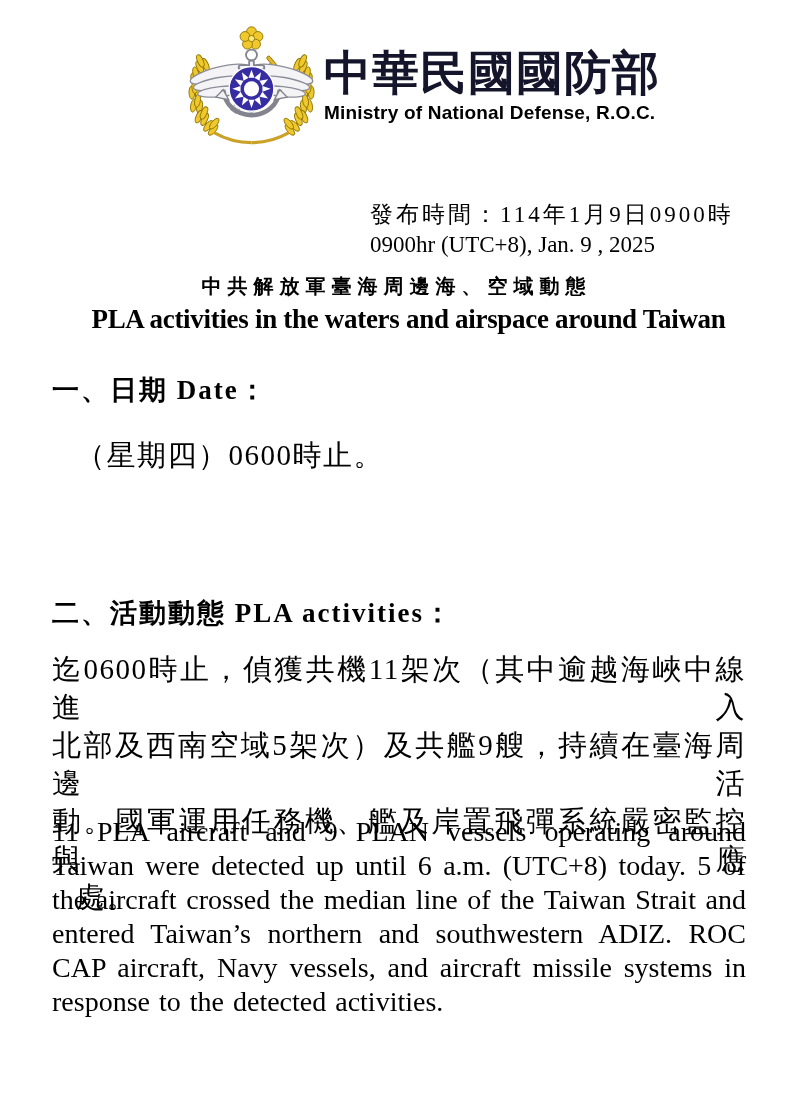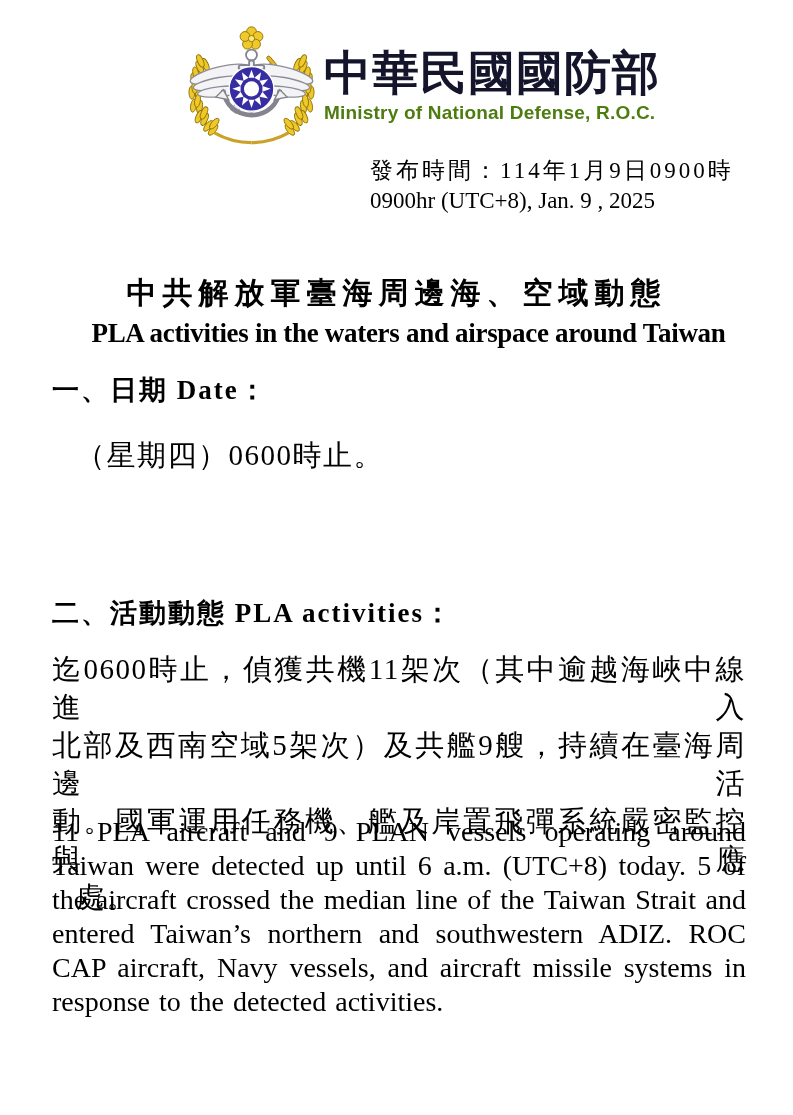--- a/index.html
+++ b/index.html
@@ -5,25 +5,25 @@
   * { margin:0; padding:0; box-sizing:border-box; }
   html,body { background:#ffffff; }
   .page {
     position:relative; width:793px; height:1115px; background:#ffffff;
     color:#000; font-family:"Liberation Serif", serif; overflow:hidden;border-radius:30px;
   }
   .emblem { position:absolute; left:183px; top:23px; width:137px; height:128px; }
   .orgblock { position:absolute; left:324px; top:48px; }
   .org-zh { font-size:47px; font-weight:700; color:#14142a; line-height:1.08; letter-spacing:1px; }
   .org-en { font-family:"Liberation Sans", sans-serif; font-size:19px; font-weight:700;
-            color:#4d7c0f; margin-top:3px; letter-spacing:0.2px; }
+            color:#000000; margin-top:3px; letter-spacing:0.2px; }
   .release { position:absolute; left:370px; top:156px; font-size:23px; line-height:1.3; }
-  .release .zh { letter-spacing:3px; }
+  .release .zh { letter-spacing:3px;margin-top:44px; }
   .titleblock { position:absolute; left:0; top:273px; width:100%; text-align:center; }
-  .title-zh { font-size:30px; font-weight:700; letter-spacing:6px; }
+  .title-zh { font-size:20px; font-weight:700; letter-spacing:6px; }
   .title-en { font-size:27px; font-weight:700; margin-top:4px; letter-spacing:-0.3px;margin-left:24px; }
   .content { position:absolute; left:52px; width:694px; }
   .h { font-weight:700; font-size:27px; letter-spacing:2px; }
   .zhpara .line { font-size:29px; letter-spacing:1.5px; line-height:38px;
                   text-align:justify; text-align-last:justify; }
   .zhpara .line:last-child { text-align-last:left;margin-left:24px; }
   .enpara .line { font-size:28px; line-height:34px; text-align:justify;
                   text-align-last:justify; word-spacing:2px; }
   .enpara .line:last-child { text-align-last:left; }
   .enpara.single .line { word-spacing:6px; }

